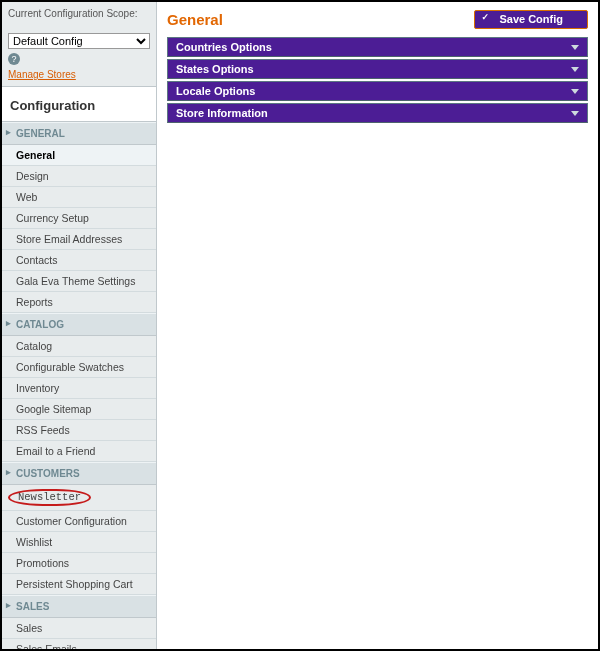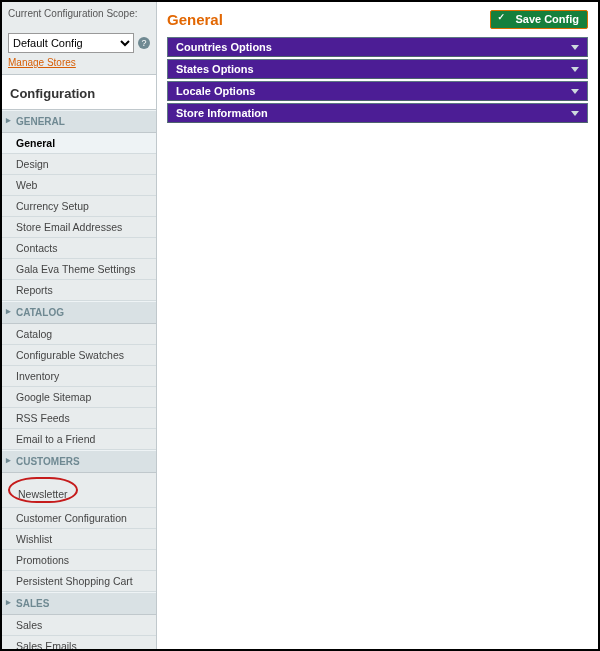--- a/index.html
+++ b/index.html
@@ -26,21 +26,21 @@
   .scope {
     padding: 6px 6px 6px 6px;
     border-bottom: 1px solid #c0c8cc;
   }
   .scope-label {
     font-size: 10px;
     color: #555;
     display: block;
     margin-bottom: 14px;
   }
-  .scope-row { display: flex; align-items: center; gap: 4px; }
+  .scope-row { display: flex; gap: 4px; flex-direction: column; }
   select.scope-select {
     flex: 1;
     font-size: 11px;
     height: 20px;
     border: 1px solid #999;
     background: #fff;
   }
   .help-icon {
     width: 12px; height: 12px;
     border-radius: 50%;
@@ -96,47 +96,48 @@
     cursor: pointer;
     white-space: nowrap;
     overflow: hidden;
     text-overflow: ellipsis;
   }
   ul.items li.active { font-weight: bold; color: #000; background: #eef3f5; }
   .circled {
     display: inline-block;
     border: 2px solid #c51b1b;
     border-radius: 50% / 60%;
-    padding: 9px 8px 1px 8px;
+    padding: 0 8px 1px 8px;
     margin-left: -8px;
+    font-family: Liberation Mono, monospace;
   }
   .main {
     flex: 1;
     padding: 8px 10px;
     background: #fff;
     position: relative;
   }
   .page-head {
     display: flex;
     justify-content: space-between;
     align-items: center;
     padding-bottom: 8px;
   }
   .page-title {
     color: #e26703;
     font-size: 15px;
     font-weight: bold;
   }
   .save-btn {
-    background: #15803d;
+    background: #4c1d95;
     color: #fff;
     border: 1px solid #d86f00;
     border-radius: 2px;
     font-size: 11px;
-    padding: 2px 8px 3px 6px;
+    padding: 2px 24px 3px 6px;
     cursor: pointer;
     display: flex;
     align-items: center;
     gap: 8px;
     font-weight: bold;
   }
   .save-btn .chk {
     display: inline-block;
     width: 10px; height: 10px;
     position: relative;

